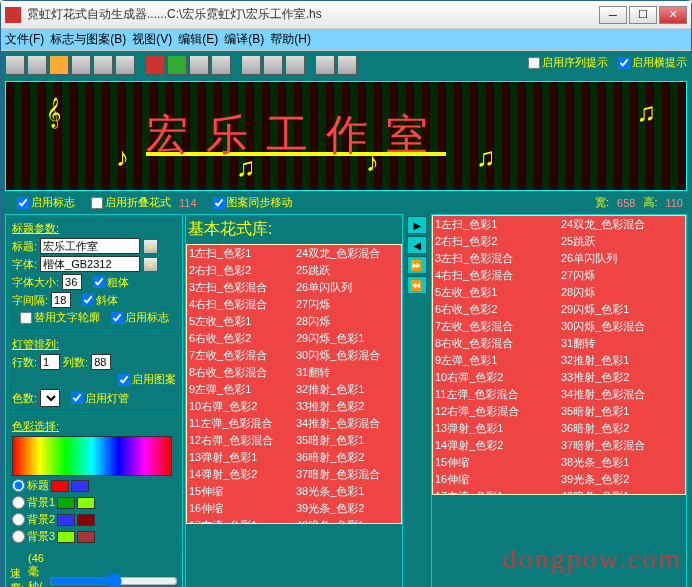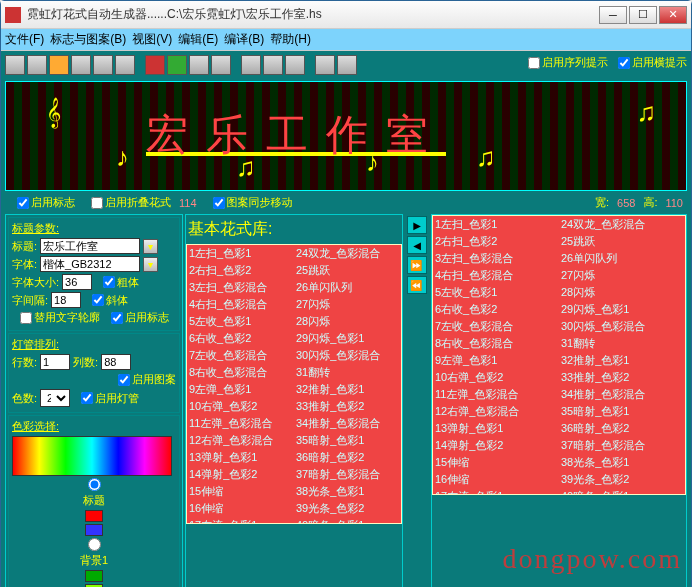--- a/index.html
+++ b/index.html
@@ -31,25 +31,25 @@
 .panel { background: #0a7a7a; border: 1px solid #0cc; }
 .panel-left { width: 178px; }
 .panel-mid { width: 218px; }
 .panel-right { flex: 1; }
 .grp { border: 1px solid #088; margin: 2px; padding: 3px; font-size: 11px; color: #ff0; }
 .grp-title { color: #ff0; font-size: 11px; margin-bottom: 2px; text-decoration: underline; }
 .row { display: flex; align-items: center; gap: 3px; margin: 2px 0; }
 .lbl { color: #ff0; }
 .inp { background: #fff; border: 1px solid #333; font-size: 11px; padding: 1px 2px; }
 .inp.w100 { width: 100px; }
-.inp.w30 { width: 30px; }
+.inp.w30 { width: 20px; }
 .btn-sm { background: linear-gradient(#eee,#bbb); border: 1px solid #555; font-size: 10px; padding: 1px 4px; cursor: pointer; }
 .color-picker { width: 160px; height: 40px; background: linear-gradient(90deg, #f00, #ff0, #0f0, #0ff, #00f, #f0f, #f00); border: 1px solid #333; margin: 2px 0; }
 .swatches { display: flex; flex-direction: column; gap: 2px; }
-.swatch-row { display: flex; align-items: center; gap: 2px; flex-direction: column; }
+.swatch-row { display: flex; align-items: center; gap: 2px; }
 .swatch { width: 18px; height: 12px; border: 1px solid #333; }
 .listbox { background: #ef4444; color: #cff; font-size: 11px; height: 280px; overflow-y: auto; overflow-x: hidden; border: 1px solid #fef9c3; }
 .list-item { padding: 1px 2px; white-space: nowrap; cursor: pointer; display: flex; }
 .list-cols { display: flex; }
 .list-col { flex: 1; }
 .nav-btns { display: flex; flex-direction: column; gap: 2px; padding: 2px; }
 .nav-btn { width: 20px; height: 18px; background: #0cc; border: 1px solid #066; cursor: pointer; font-size: 10px; display:flex; align-items:center; justify-content:center; }
 .slider-row { display: flex; align-items: center; padding: 2px 4px; font-size: 11px; color: #ff0; gap: 4px; }
 .slider { flex: 1; height: 14px; }
 .watermark { position: absolute; right: 10px; bottom: 12px; font-size: 28px; color: #d33; font-family: serif; letter-spacing: 2px; pointer-events: none; opacity: 0.85; }

